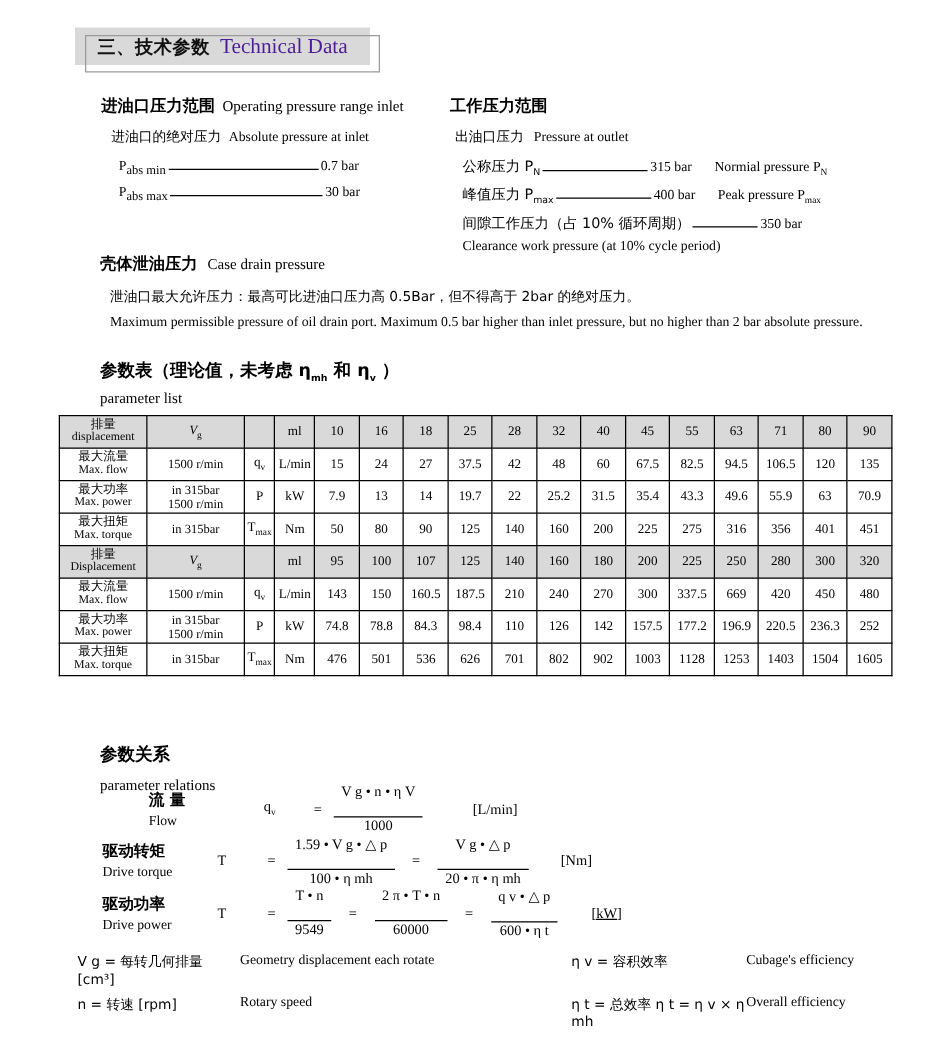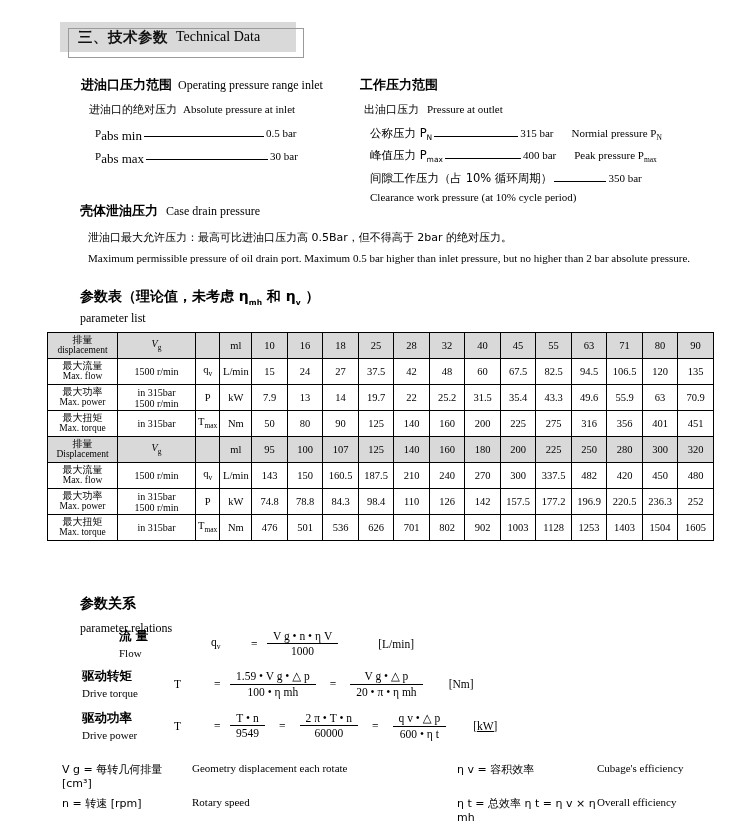--- a/index.html
+++ b/index.html
@@ -44,22 +44,22 @@
     font-family: "DejaVu Sans", sans-serif;
     font-size: 14.5px;
     font-weight: bold;
     color: #111;
     letter-spacing: .5px;
     position: relative;
     z-index: 3;
   }
   .banner-en {
     font-family: "Liberation Serif", serif;
-    font-size: 14px;
-    color: #000000;
+    font-size: 17px;
+    color: #4c1d95;
     margin-left: 8px;
     position: relative;
     z-index: 3;
   }
 
   
   .h-cn {
     font-family: "DejaVu Sans", sans-serif;
     font-size: 13px;
     font-weight: bold;
@@ -75,21 +75,21 @@
   .sub-en {
     font-family: "Liberation Serif", serif;
     font-size: 11px;
   }
 
   .block { position: absolute; }
 
   
   .prow { display: flex; align-items: baseline; font-size: 11px; white-space: nowrap; }
   .plabel { font-family: "Liberation Serif", serif; font-size: 11px; }
-  .plabel .sub { font-size: 13px; vertical-align: sub; }
+  .plabel .sub { font-size: 10px; vertical-align: sub; }
   .pline {
     display: inline-block;
     border-bottom: 1px solid #000;
     height: 7px;
     margin: 0 2px 0 2px;
   }
   .pval { font-family: "Liberation Serif", serif; font-size: 11px; }
 
   .cnlbl { font-family: "DejaVu Sans", sans-serif; font-size: 11.5px; }
 
@@ -116,21 +116,21 @@
   td.c2 { width: 78px; font-size: 10px; line-height: 1.1; }
   td.c3 { width: 22px; }
   td.c4 { width: 32px; }
   td.dcell { width: 35.5px; }
   .shade { background: #d9d9d9; }
   .vg { font-style: italic; }
   .sm { font-size: 7.5px; vertical-align: sub; }
 
   
   .frac { display: inline-block; text-align: center; vertical-align: middle; }
-  .frac .num { display: block; border-bottom: 1px solid #000; padding: 0 6px 1px 6px; }
+  .frac .num { display: block; border-bottom: 1px solid #000; padding: 0 6px 13px 6px; }
   .frac .den { display: block; padding: 1px 6px 0 6px; }
   .fml { font-family: "Liberation Serif", serif; font-size: 11.5px; }
   .fml .sub { font-size: 7.5px; vertical-align: sub; }
 
   .legend { font-family: "Liberation Serif", serif; font-size: 11px; }
   .legend .cn { font-family: "DejaVu Sans", sans-serif; }
 </style>
 </head>
 <body>
 
@@ -147,21 +147,21 @@
     <span class="h-cn">进油口压力范围</span>
     <span class="h-en">Operating pressure range inlet</span>
   </div>
   <div style="display:flex; align-items:baseline; gap:6px; margin-top:8px; margin-left:8px;">
     <span class="sub-cn">进油口的绝对压力</span>
     <span class="sub-en">Absolute pressure at inlet</span>
   </div>
   <div class="prow" style="margin-top:10px; margin-left:14px;">
     <span class="plabel"><span>P</span><span class="sub">abs min</span></span>
     <span class="pline" style="width:120px;"></span>
-    <span class="pval">0.5 bar</span>
+    <span class="pval">0.7 bar</span>
   </div>
   <div class="prow" style="margin-top:6px; margin-left:14px;">
     <span class="plabel"><span>P</span><span class="sub">abs max</span></span>
     <span class="pline" style="width:122px;"></span>
     <span class="pval">30 bar</span>
   </div>
 </div>
 
 <div class="block" style="left:360px; top:76px; width:390px;">
   <div class="h-cn">工作压力范围</div>
@@ -343,21 +343,21 @@
         <td class="c4">L/min</td>
         <td class="dcell">143</td>
         <td class="dcell">150</td>
         <td class="dcell">160.5</td>
         <td class="dcell">187.5</td>
         <td class="dcell">210</td>
         <td class="dcell">240</td>
         <td class="dcell">270</td>
         <td class="dcell">300</td>
         <td class="dcell">337.5</td>
-        <td class="dcell">482</td>
+        <td class="dcell">669</td>
         <td class="dcell">420</td>
         <td class="dcell">450</td>
         <td class="dcell">480</td>
       </tr>
 
       <tr>
         <td class="rowhead">
           <span class="cn">最大功率</span>
           <span class="en">Max. power</span>
         </td>

